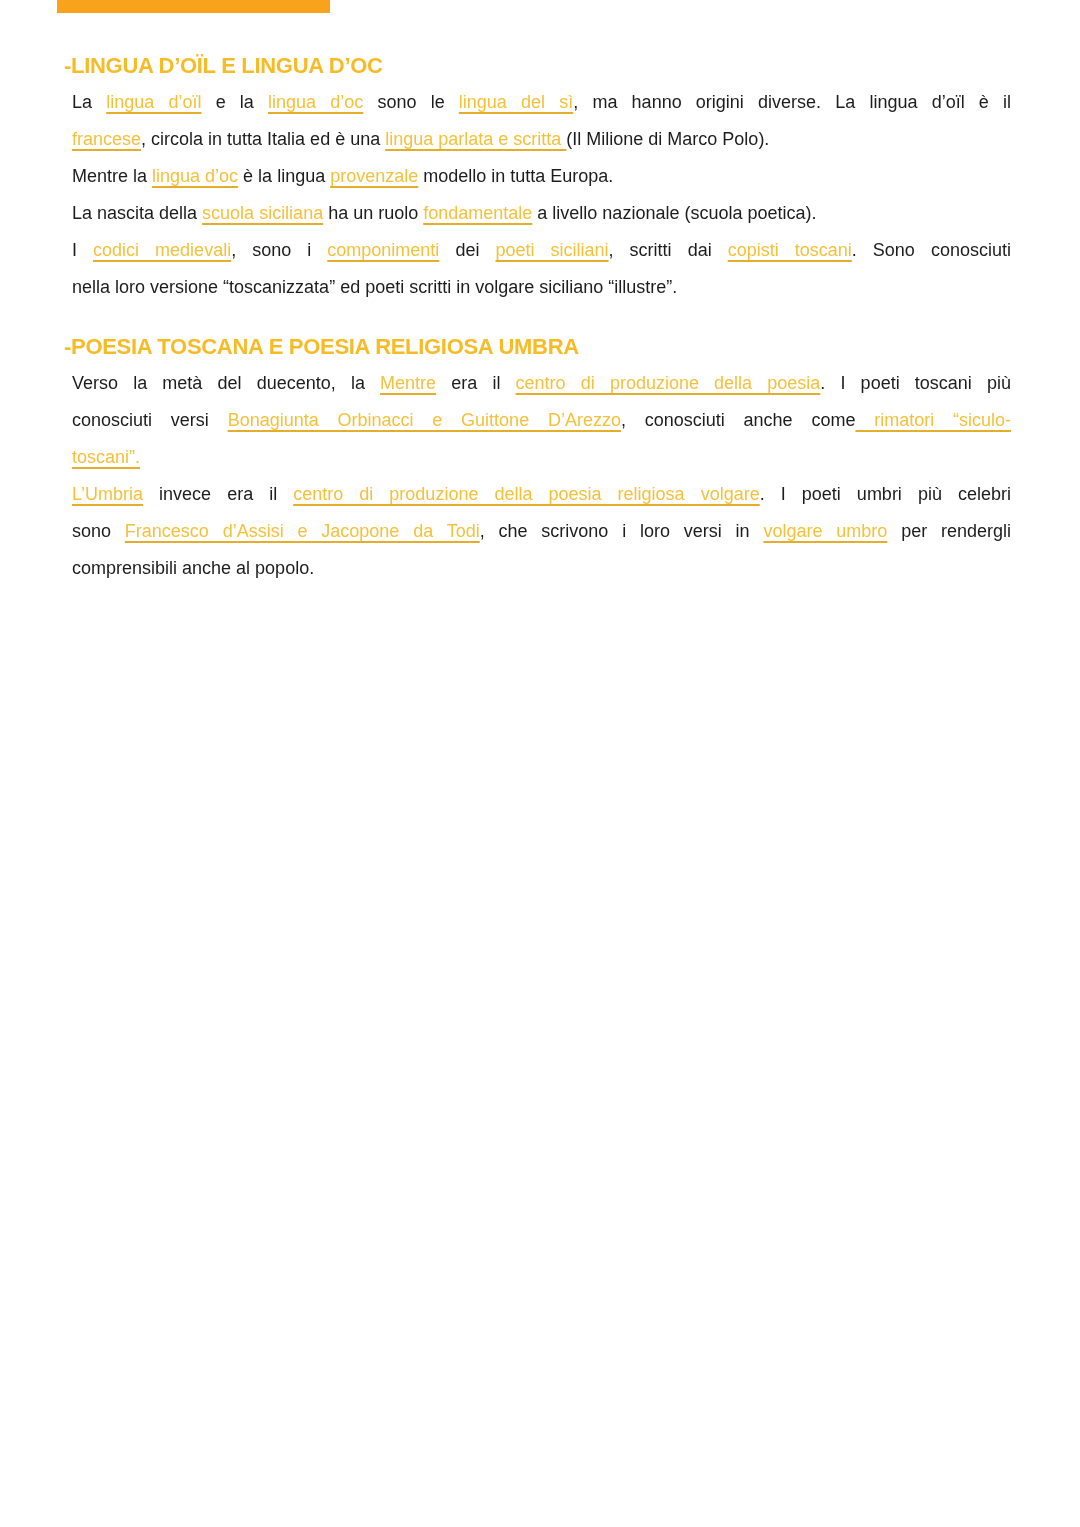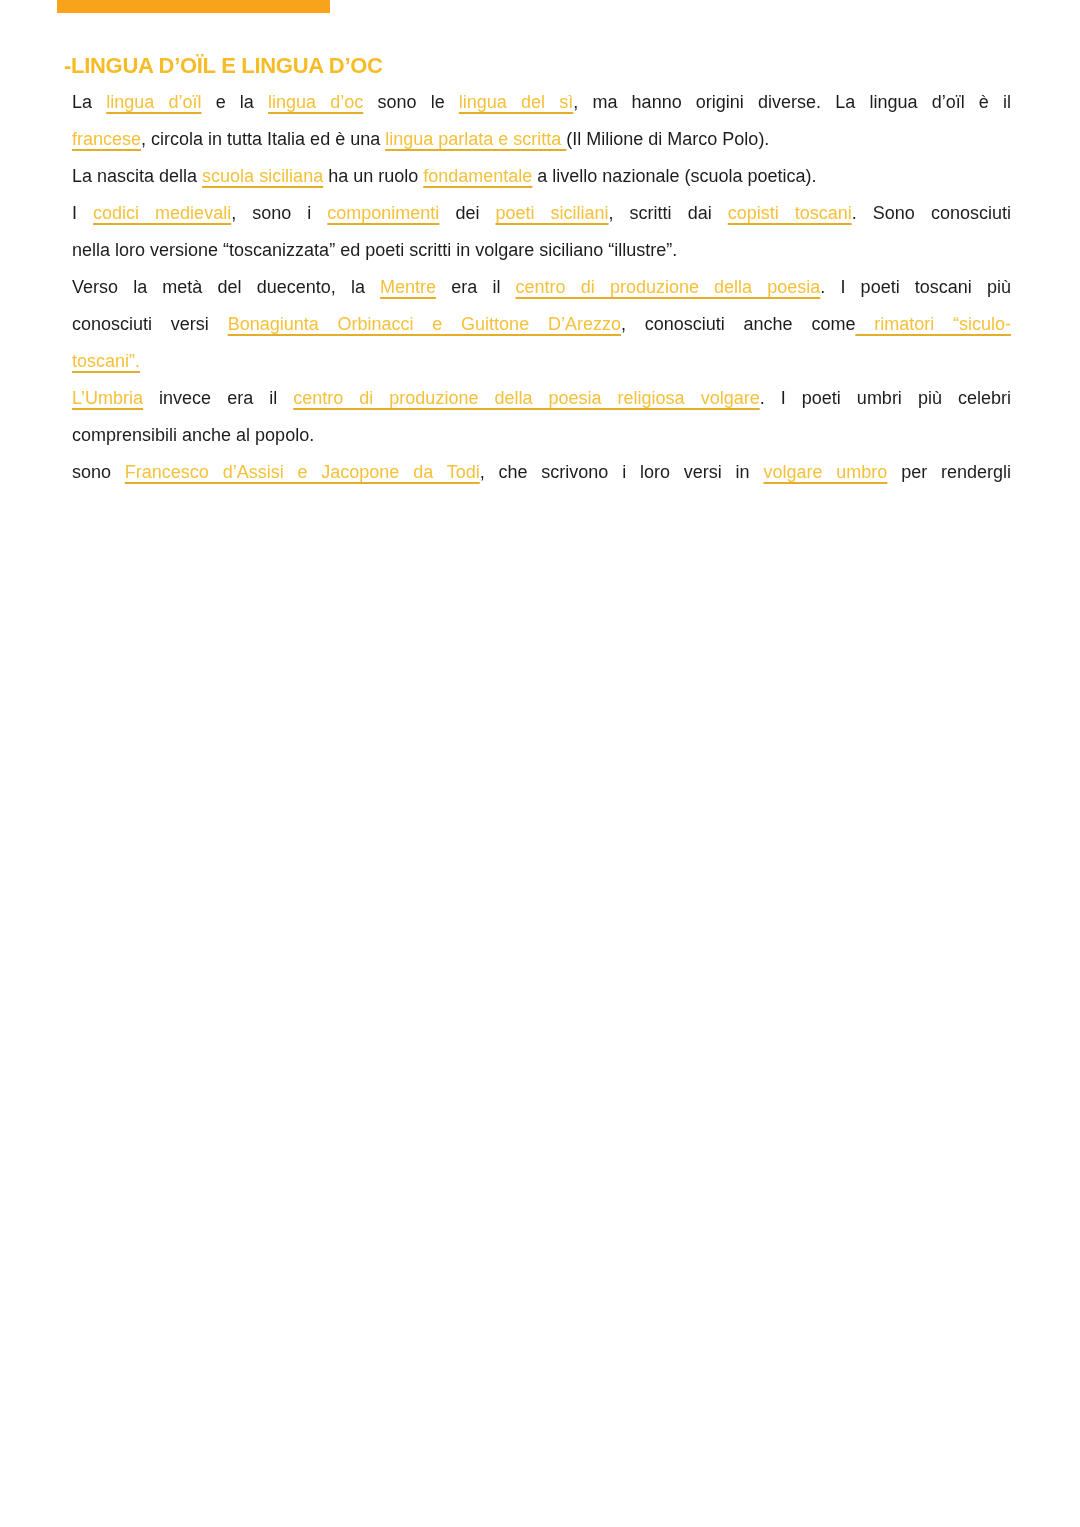--- a/index.html
+++ b/index.html
@@ -70,33 +70,35 @@
 <body>
 
 <div class="page">
   <div class="top-bar"></div>
   <div class="content">
       <section>
         <h2 class="section-heading">-LINGUA D’OÏL E LINGUA D’OC</h2>
         <div class="section-body">
           <p class="line j"><span class="txt">La </span><span class="hl">lingua d’oïl</span><span class="txt"> e la </span><span class="hl">lingua d’oc</span><span class="txt"> sono le </span><span class="hl">lingua del sì</span><span class="txt">, ma hanno origini diverse. La lingua d’oïl è il</span></p>
           <p class="line"><span class="hl">francese</span><span class="txt">, circola in tutta Italia ed è una </span><span class="hl">lingua parlata e scritta </span><span class="txt">(Il Milione di Marco Polo).</span></p>
+          <p class="line"><span class="txt">Mentre la </span><span class="hl">lingua d’oc</span><span class="txt"> è la lingua </span><span class="hl">provenzale</span><span class="txt"> modello in tutta Europa.</span></p>
         </div>
       </section>
       <section>
         <div class="section-body">
           <p class="line"><span class="txt">La nascita della </span><span class="hl">scuola siciliana</span><span class="txt"> ha un ruolo </span><span class="hl">fondamentale</span><span class="txt"> a livello nazionale (scuola poetica).</span></p>
           <p class="line j"><span class="txt">I </span><span class="hl">codici medievali</span><span class="txt">, sono i </span><span class="hl">componimenti</span><span class="txt"> dei </span><span class="hl">poeti siciliani</span><span class="txt">, scritti dai </span><span class="hl">copisti toscani</span><span class="txt">. Sono conosciuti</span></p>
           <p class="line"><span class="txt">nella loro versione “toscanizzata” ed poeti scritti in volgare siciliano “illustre”.</span></p>
         </div>
       </section>
       <section>
+        <h2 class="section-heading">-POESIA TOSCANA E POESIA RELIGIOSA UMBRA</h2>
         <div class="section-body">
           <p class="line j"><span class="txt">Verso la metà del duecento, la </span><span class="hl">Mentre</span><span class="txt"> era il </span><span class="hl">centro di produzione della poesia</span><span class="txt">. I poeti toscani più</span></p>
           <p class="line j"><span class="txt">conosciuti versi </span><span class="hl">Bonagiunta Orbinacci  e Guittone D’Arezzo</span><span class="txt">, conosciuti anche come</span><span class="hl"> rimatori “siculo-</span></p>
           <p class="line"><span class="hl">toscani”.</span></p>
           <p class="line j"><span class="hl">L’Umbria</span><span class="txt"> invece era il </span><span class="hl">centro di produzione della poesia religiosa volgare</span><span class="txt">. I poeti umbri più celebri</span></p>
+          <p class="line j"><span class="txt">sono </span><span class="hl">Francesco d’Assisi e Jacopone da Todi</span><span class="txt">, che scrivono i loro versi in </span><span class="hl">volgare umbro</span><span class="txt"> per rendergli</span></p>
           <p class="line"><span class="txt">comprensibili anche al popolo.</span></p>
-          <p class="line j"><span class="txt">sono </span><span class="hl">Francesco d’Assisi e Jacopone da Todi</span><span class="txt">, che scrivono i loro versi in </span><span class="hl">volgare umbro</span><span class="txt"> per rendergli</span></p>
         </div>
       </section>
     </div>
 </div>
 
 </body></html>

